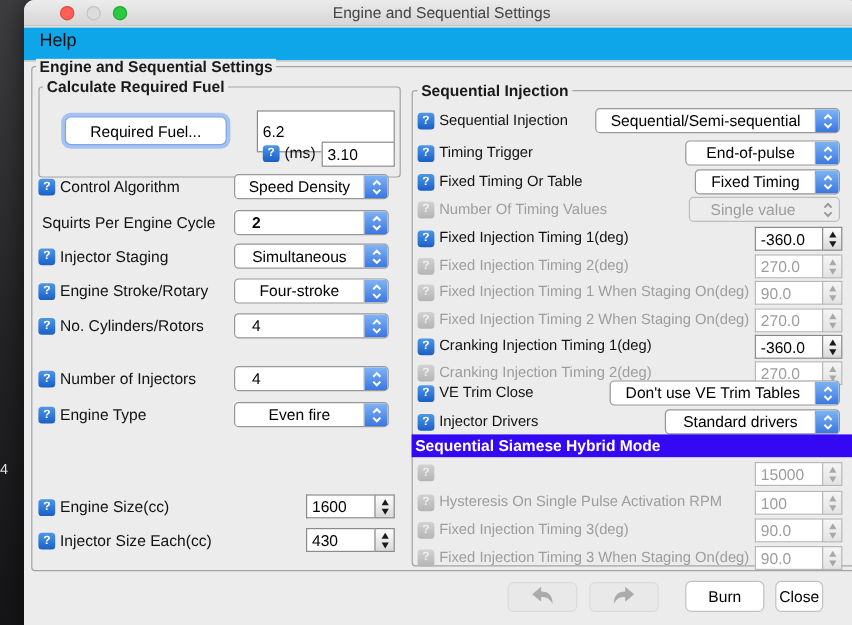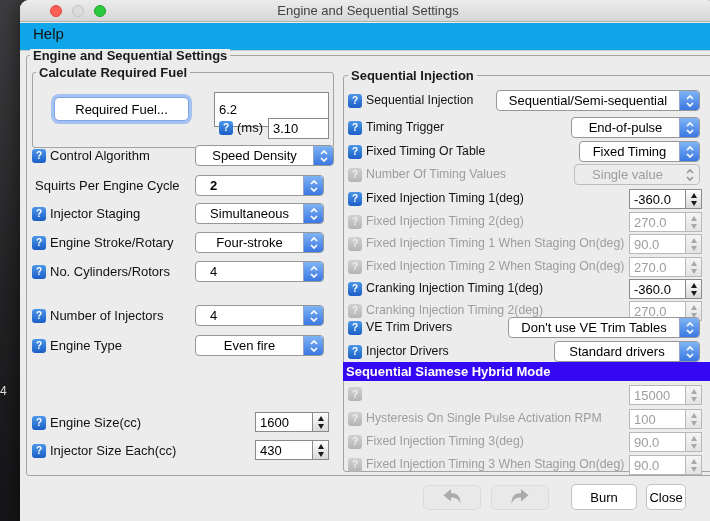--- a/index.html
+++ b/index.html
@@ -107,21 +107,21 @@
   <div class="abs lrow" style="left:199px;top:120px">
     <span class="hlp">?</span>
     <span class="lbl">(ms)</span>
   </div>
   <div class="abs fld" style="left:248px;top:118px;width:61px;height:21px">3.10</div>
 
   <div class="abs lrow" style="left:12px;top:148px">
     <span class="hlp">?</span>
     <span class="lbl">Control Algorithm</span>
   </div>
-  <div class="abs cmb" style="left:175px;top:145px;width:139px">
+  <div class="abs cmb" style="left:175px;top:145px;width:129px">
     <span class="ctx">Speed Density</span>
     <span class="cap">
         <svg width="10" height="16" viewBox="0 0 10 16">
           <path d="M2 6 L5 3 L8 6 M2 10 L5 13 L8 10" stroke="currentColor" stroke-width="1.7" fill="none"></path>
         </svg>
       </span>
   </div>
 
   <div class="abs lrow" style="left:15px;top:178px">
     <span class="lbl">Squirts Per Engine Cycle</span>
@@ -346,21 +346,21 @@
   <div class="abs spn dis" style="left:609px;top:301px;width:73px;height:20px">
     <span class="fld">270.0</span>
     <span class="sb">
         <i class="tu"></i>
         <i class="td"></i>
       </span>
   </div>
 
   <div class="abs lrow" style="left:328px;top:320px">
     <span class="hlp">?</span>
-    <span class="lbl rl">VE Trim Drivers</span>
+    <span class="lbl rl">VE Trim Close</span>
   </div>
   <div class="abs cmb" style="left:488px;top:317px;width:192px">
     <span class="ctx">Don't use VE Trim Tables</span>
     <span class="cap">
         <svg width="10" height="16" viewBox="0 0 10 16">
           <path d="M2 6 L5 3 L8 6 M2 10 L5 13 L8 10" stroke="currentColor" stroke-width="1.7" fill="none"></path>
         </svg>
       </span>
   </div>
 

